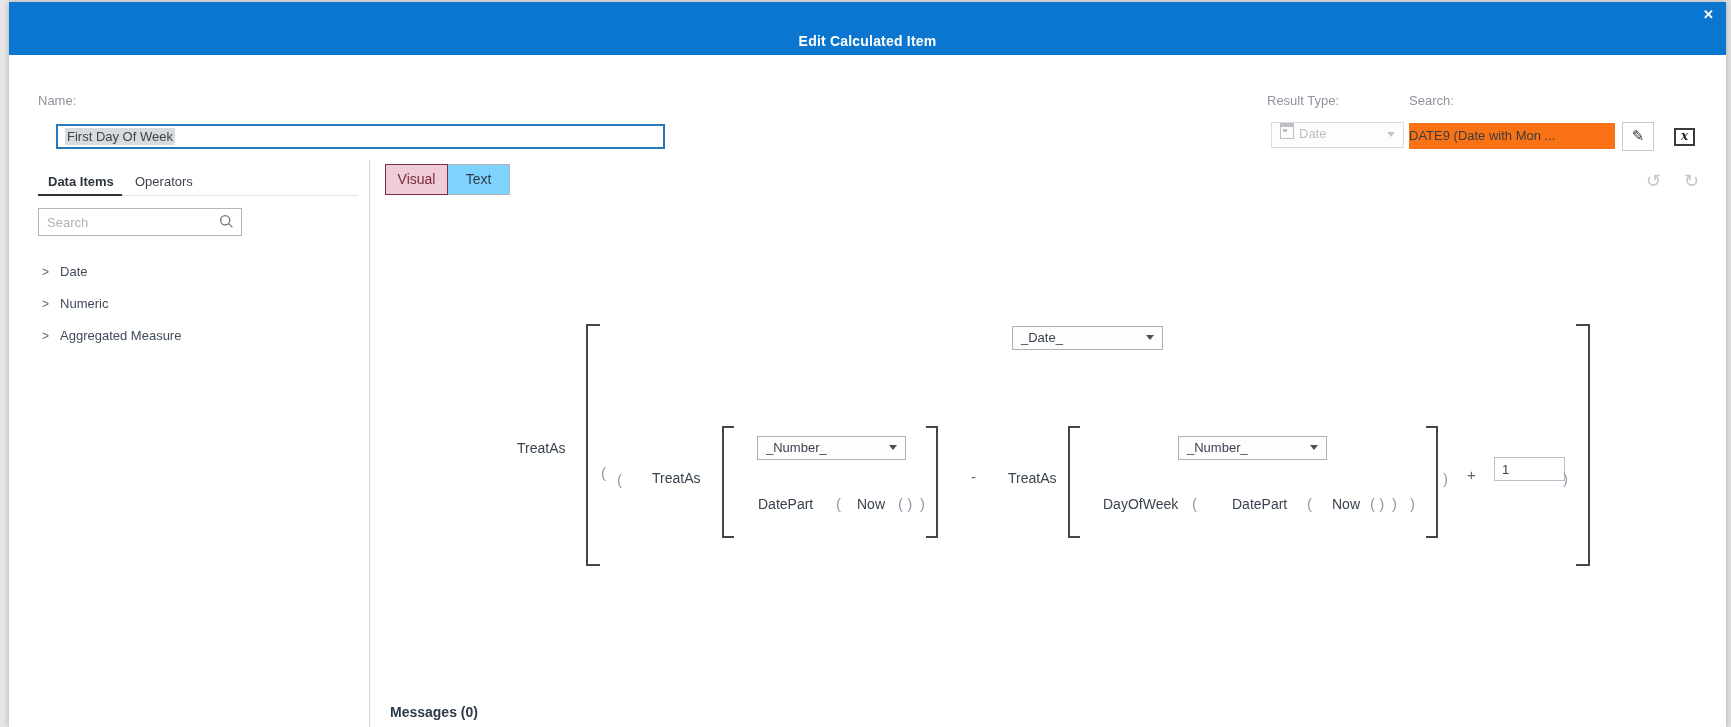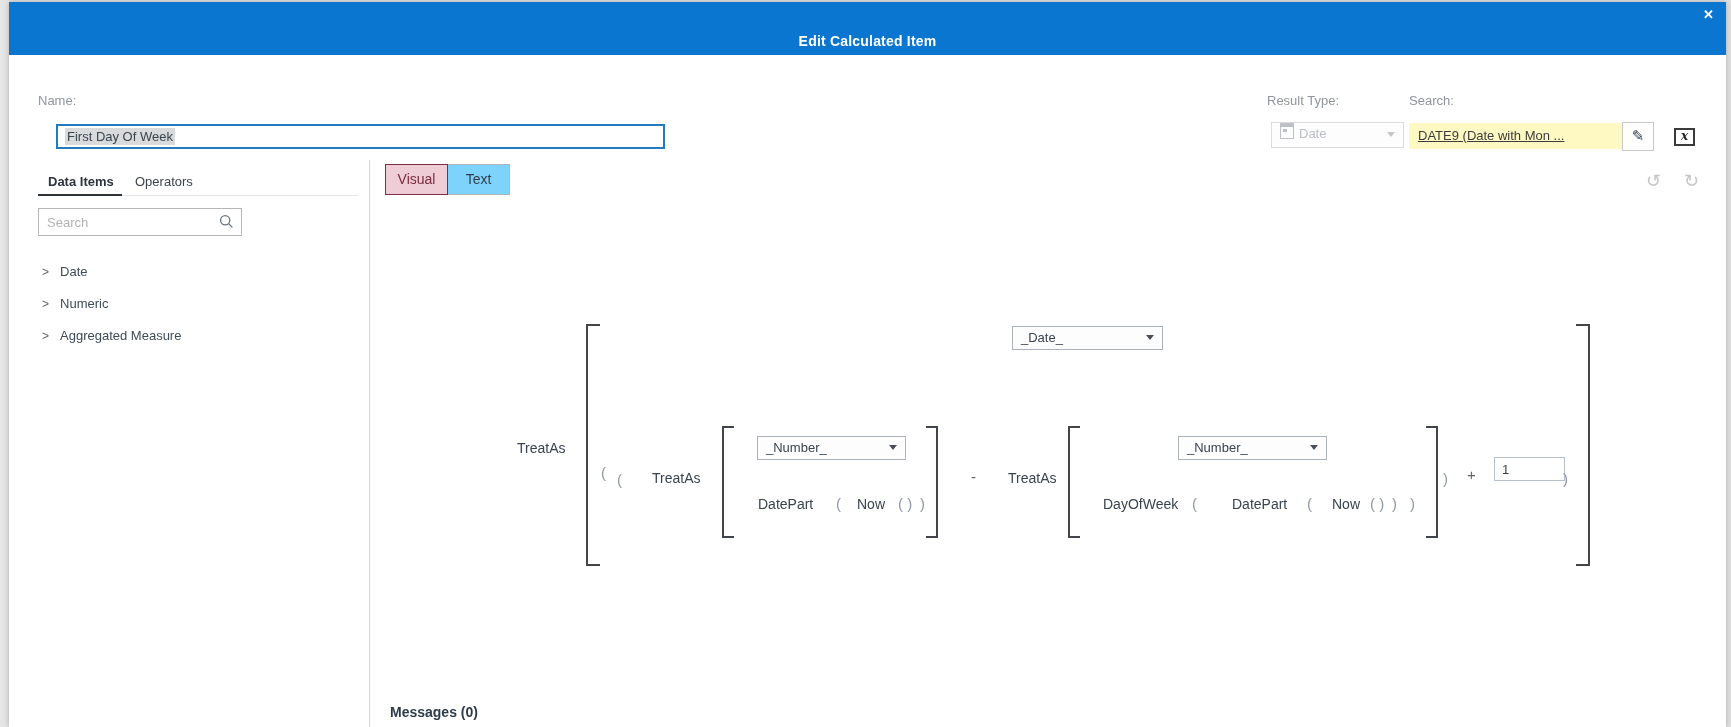--- a/index.html
+++ b/index.html
@@ -18,22 +18,22 @@
   .sel-hl{background:#d8dadc;padding:1px 2px;}
   .ddl{position:absolute;background:#fdfdfd;border:1px solid #abb1b9;font-size:13px;
        line-height:22px;padding-left:8px;color:#39424e;cursor:pointer;}
   .ddl .caret{position:absolute;right:8px;top:9px;width:0;height:0;border-left:4px solid transparent;
        border-right:4px solid transparent;border-top:5px solid #4a4f56;}
   .ddl.disabled{border-color:#dcdcdc;color:#bcc0c5;cursor:default;}
   .ddl.disabled .caret{border-top-color:#c3c7cc;}
   .cal{display:inline-block;width:12px;height:11px;border:1px solid #bdc1c6;border-top:4px solid #bdc1c6;
        vertical-align:-1px;margin-right:5px;position:relative;}
   .cal:after{content:"";position:absolute;left:2px;top:2px;width:4px;height:3px;background:#bdc1c6;}
-  .ro-field{position:absolute;background:#fef9c3;font-size:13px;line-height:26px;padding-left:9px;
-            color:#3c3c3c;white-space:nowrap;overflow:hidden;text-decoration:underline;}
+  .ro-field{position:absolute;background:#f97316;font-size:13px;line-height:26px;
+            color:#3c3c3c;white-space:nowrap;overflow:hidden;}
   .icon-btn{position:absolute;background:#fff;border:1px solid #c7cacd;text-align:center;cursor:pointer;}
   .x-btn{position:absolute;border:2px solid #3b3b3b;width:17px;height:14px;text-align:center;
          font-family:"DejaVu Serif",serif;font-style:italic;font-weight:bold;font-size:12px;
          line-height:13px;color:#222;cursor:pointer;}
   .vline{position:absolute;width:1px;background:#d5d5d5;}
   .tab{position:absolute;font-size:13px;color:#3c434b;cursor:pointer;}
   .tab-underline{position:absolute;height:2px;background:#2e3338;}
   .tab-strip-line{position:absolute;height:1px;background:#e3e3e3;}
   .search-box{position:absolute;border:1px solid #b6b6b6;background:#fff;}
   .search-box input{position:absolute;left:6px;top:2px;width:160px;height:20px;border:none;outline:none;

